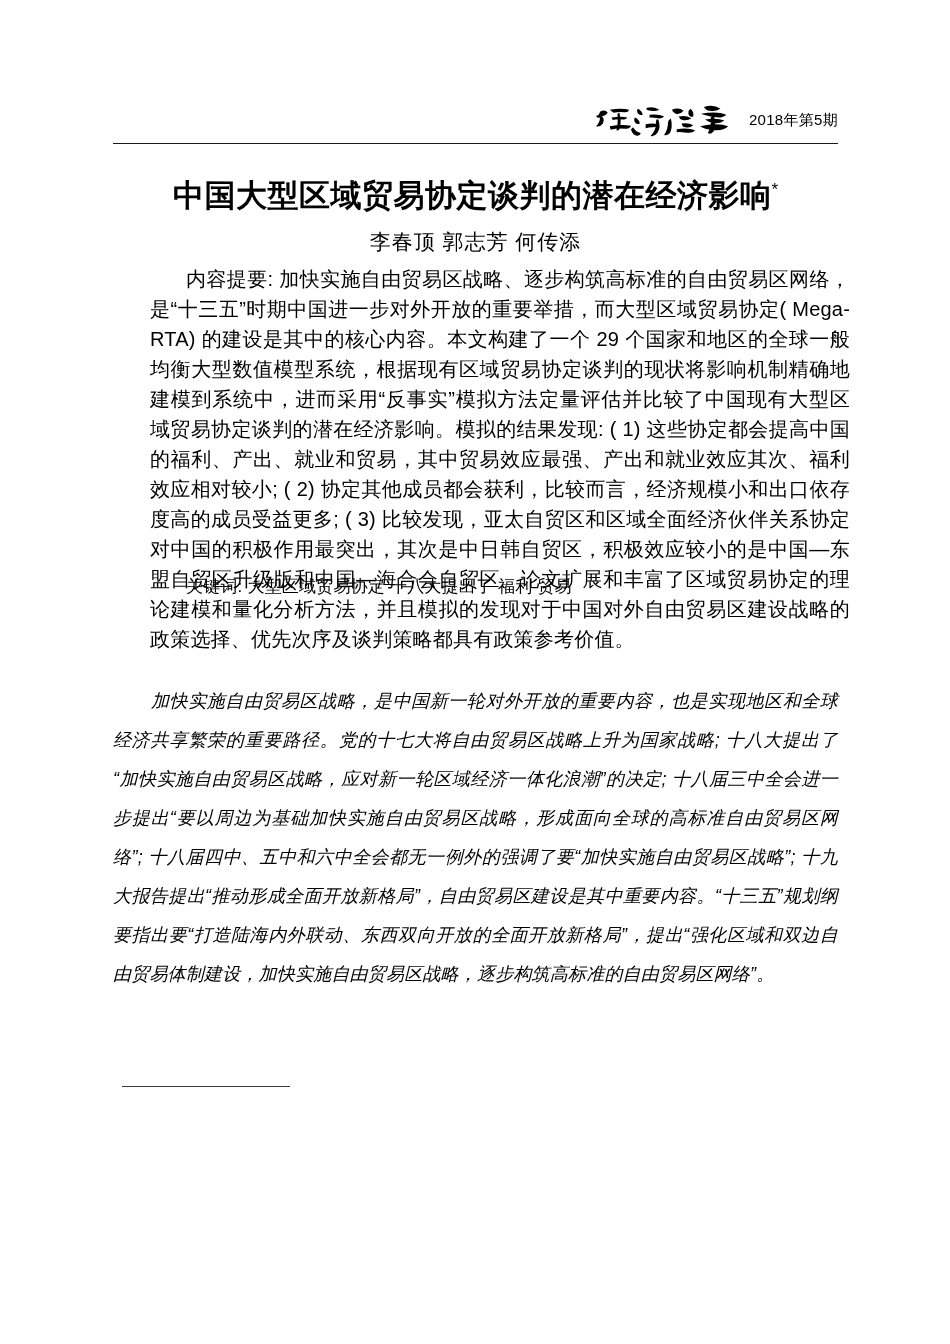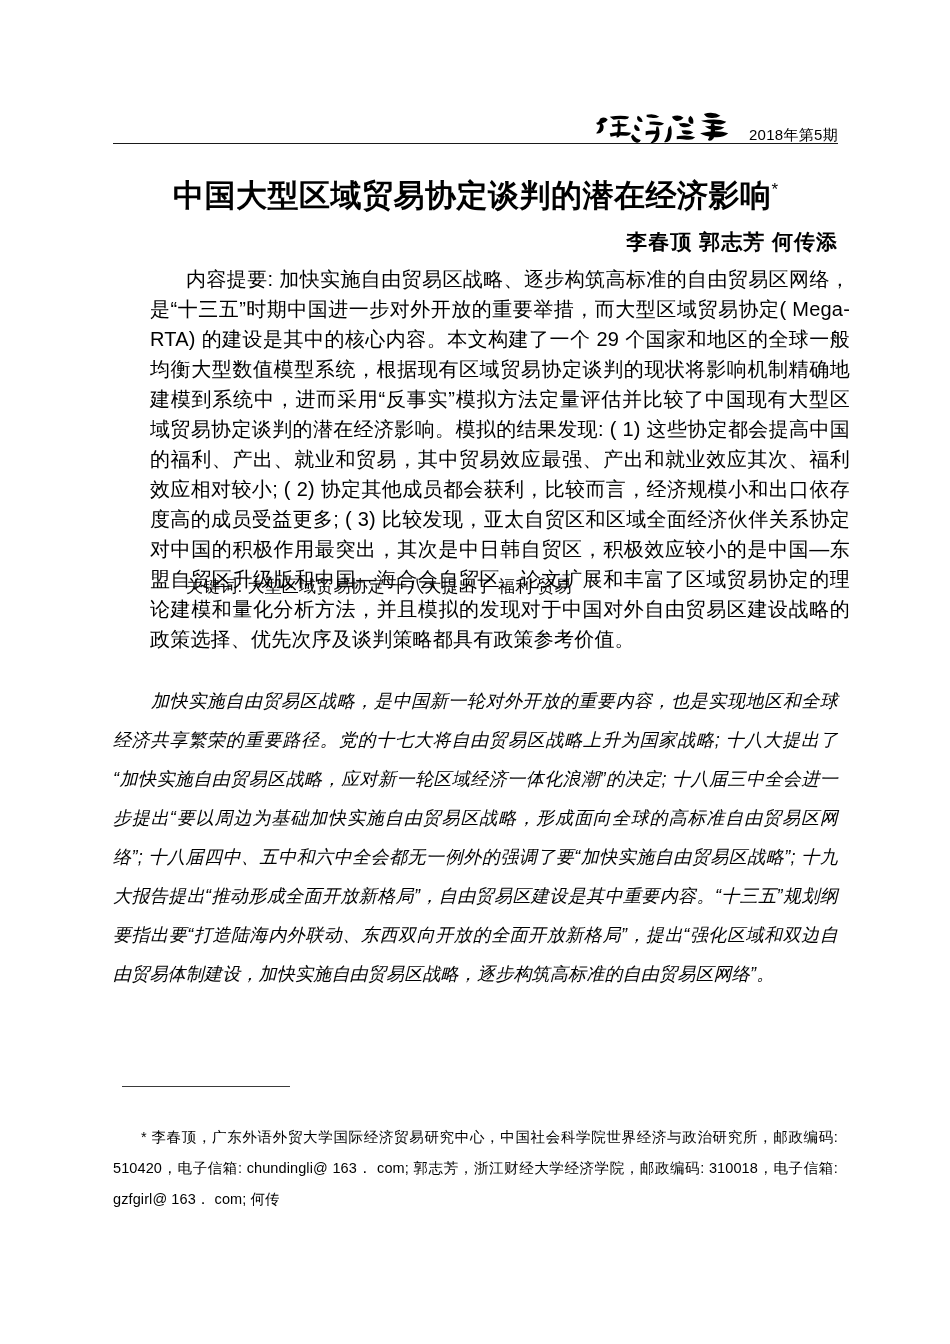--- a/index.html
+++ b/index.html
@@ -24,21 +24,21 @@
   }
 
   
   .masthead {
     position: absolute;
     left: 113px;
     top: 96px;
     width: 725px;
     height: 48px;
     display: flex;
-    align-items: flex-end;
+    align-items: center;
     justify-content: flex-end;
     gap: 6px;
   }
   .journal-logo {
     display: block;
     height: 34px;
     width: 150px;
   }
   .issue-line {
     font-size: 15px;
@@ -74,23 +74,23 @@
     font-size: 17px;
     vertical-align: super;
     font-weight: normal;
     letter-spacing: 0;
   }
   .authors {
     position: absolute;
     left: 113px;
     top: 228px;
     width: 725px;
-    text-align: right;
+    text-align: center;
     font-size: 21px;
-    font-weight: bold;
+    font-weight: normal;
     letter-spacing: 1px;
     line-height: 1.3;
   }
 
   
   .abstract {
     position: absolute;
     left: 150px;
     top: 264px;
     width: 700px;
@@ -205,15 +205,14 @@
 
   <div class="abstract">内容提要: 加快实施自由贸易区战略、逐步构筑高标准的自由贸易区网络，是“十三五”时期中国进一步对外开放的重要举措，而大型区域贸易协定( Mega-RTA) 的建设是其中的核心内容。本文构建了一个 29 个国家和地区的全球一般均衡大型数值模型系统，根据现有区域贸易协定谈判的现状将影响机制精确地建模到系统中，进而采用“反事实”模拟方法定量评估并比较了中国现有大型区域贸易协定谈判的潜在经济影响。模拟的结果发现: ( 1) 这些协定都会提高中国的福利、产出、就业和贸易，其中贸易效应最强、产出和就业效应其次、福利效应相对较小; ( 2) 协定其他成员都会获利，比较而言，经济规模小和出口依存度高的成员受益更多; ( 3) 比较发现，亚太自贸区和区域全面经济伙伴关系协定对中国的积极作用最突出，其次是中日韩自贸区，积极效应较小的是中国—东盟自贸区升级版和中国—海合会自贸区。论文扩展和丰富了区域贸易协定的理论建模和量化分析方法，并且模拟的发现对于中国对外自由贸易区建设战略的政策选择、优先次序及谈判策略都具有政策参考价值。</div>
 
   <div class="keywords">关键词: 大型区域贸易协定 十八大提出了 福利 贸易</div>
 
 
   <p id="body-para-1" class="body-block">加快实施自由贸易区战略，是中国新一轮对外开放的重要内容，也是实现地区和全球经济共享繁荣的重要路径。党的十七大将自由贸易区战略上升为国家战略; 十八大提出了“加快实施自由贸易区战略，应对新一轮区域经济一体化浪潮”的决定; 十八届三中全会进一步提出“要以周边为基础加快实施自由贸易区战略，形成面向全球的高标准自由贸易区网络”; 十八届四中、五中和六中全会都无一例外的强调了要“加快实施自由贸易区战略”; 十九大报告提出“推动形成全面开放新格局”，自由贸易区建设是其中重要内容。“十三五”规划纲要指出要“打造陆海内外联动、东西双向开放的全面开放新格局”，提出“强化区域和双边自由贸易体制建设，加快实施自由贸易区战略，逐步构筑高标准的自由贸易区网络”。</p>
 
 
   <div class="footnote-rule"></div>
-  <div class="footnote">* 李春顶，广东外语外贸大学国际经济贸易研究中心，中国社会科学院世界经济与政治研究所，邮政编码: 510420，电子信箱: chundingli@ 163． com; 郭志芳，浙江财经大学经济学院，邮政编码: 310018，电子信箱: gzfgirl@ 163． com; 何传</div>
 
 </div>
 
 </body></html>

